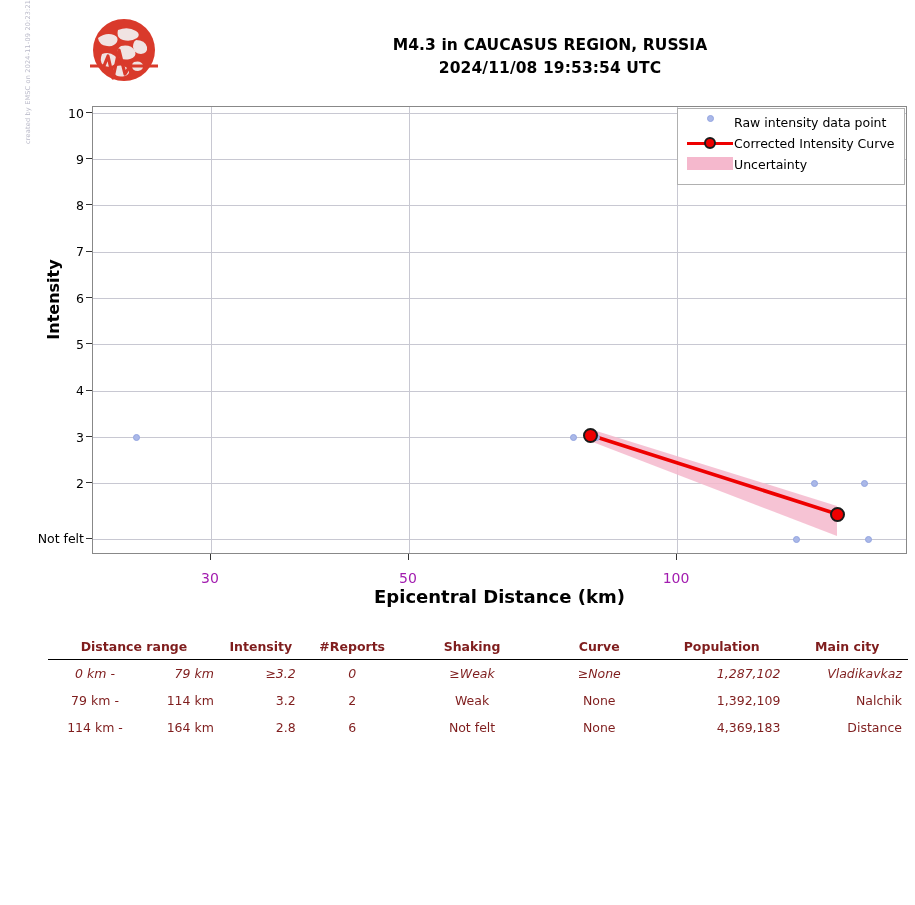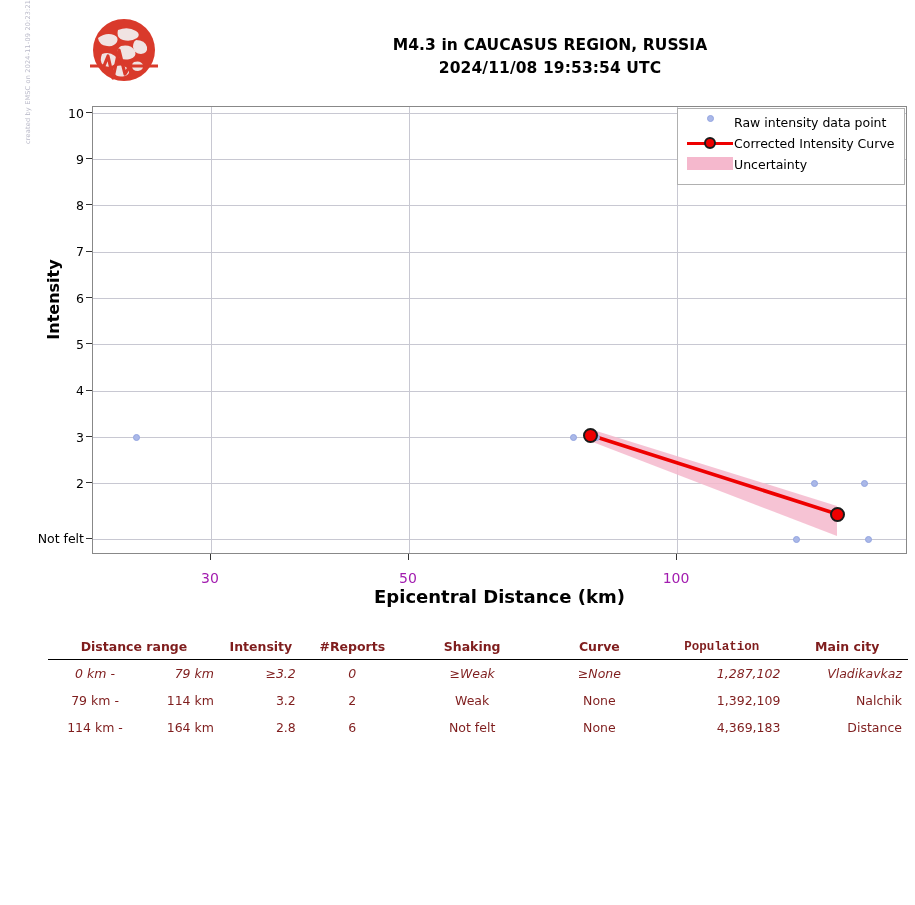--- a/index.html
+++ b/index.html
@@ -258,21 +258,21 @@
   }
   .tbl td.rng-a { text-align: center; width: 90px; padding-right: 2px;}
   .tbl td.rng-b { text-align: right; width: 82px; padding-left: 2px;}
   .tbl th.rng-h { text-align: center; }
   .tbl td.right { text-align: right; }
   .ital { font-style: italic; }
   .col-int { width: 72px; }
   .col-rep { width: 96px; }
   .col-shk { width: 148px; }
   .col-dmg { width: 122px; }
-  .col-pop { width: 130px; font-family: Liberation Mono, monospace; }
+  .col-pop { width: 130px; }
   .col-city { width: 120px; }
 </style>
 </head>
 <body>
 
 <div id="root">
 
   <div class="credit">created by EMSC on 2024-11-09 20:23:21 UTC</div>
 
   <div class="logo-wrap">

